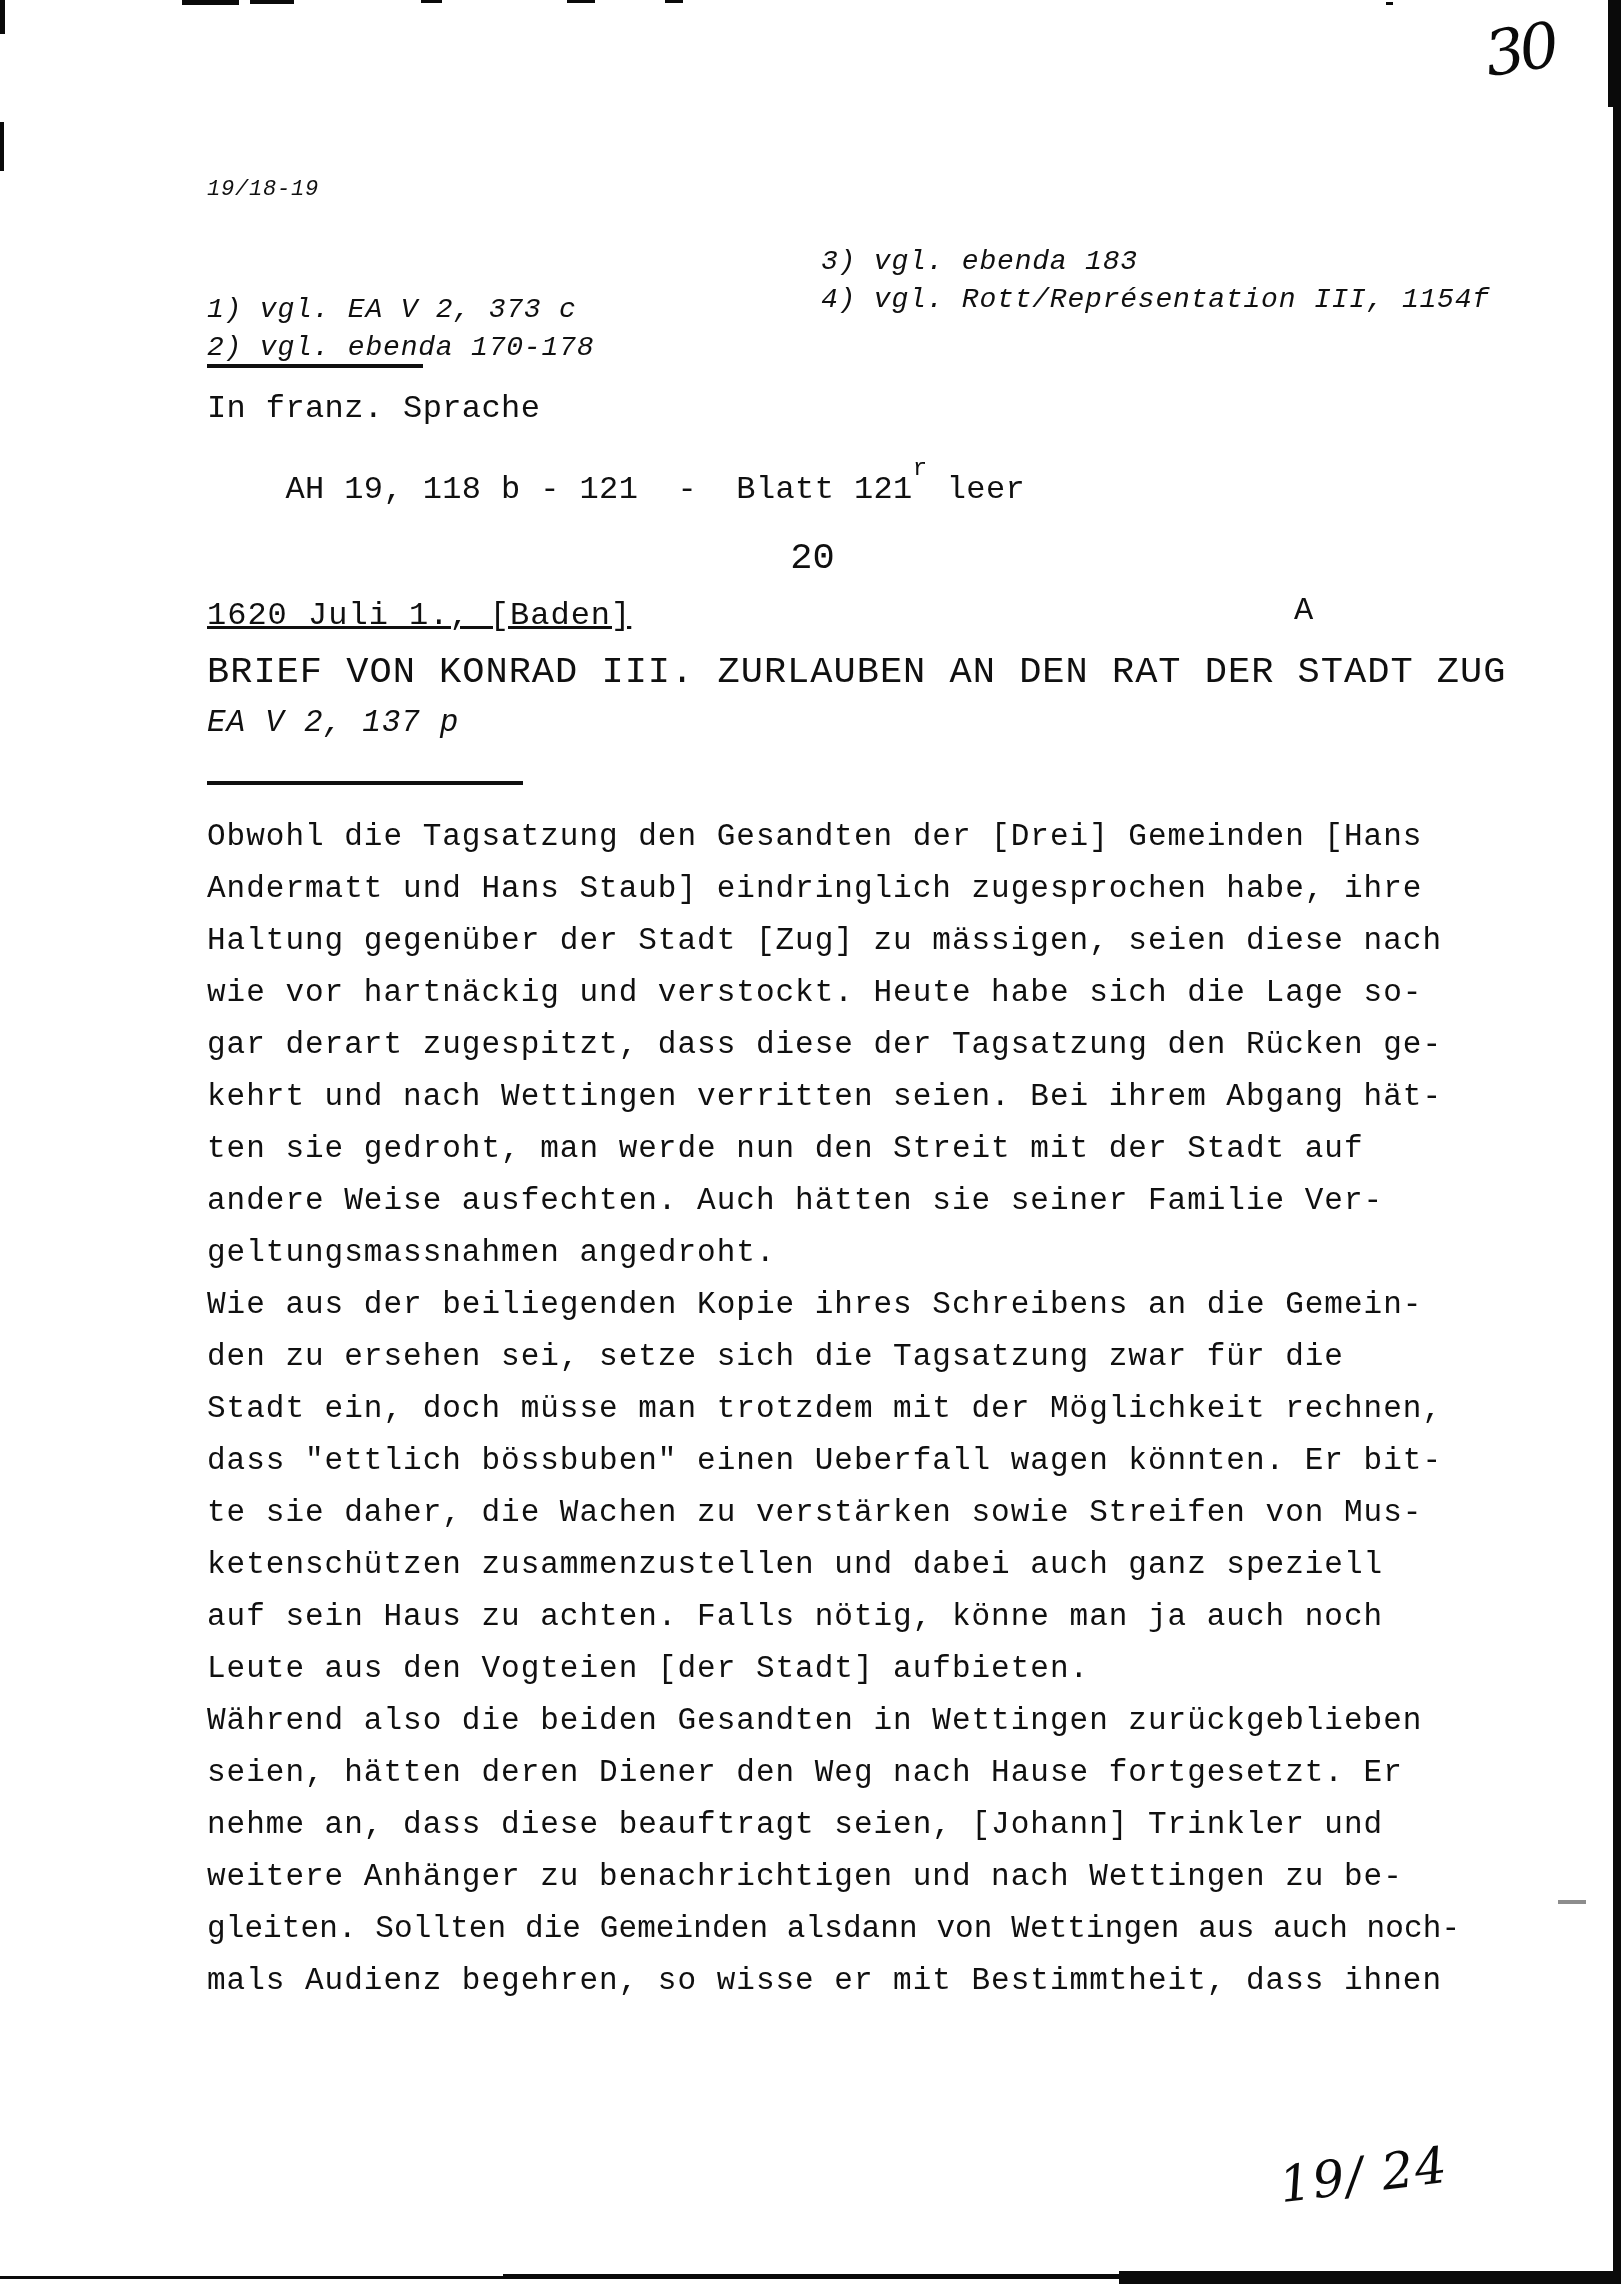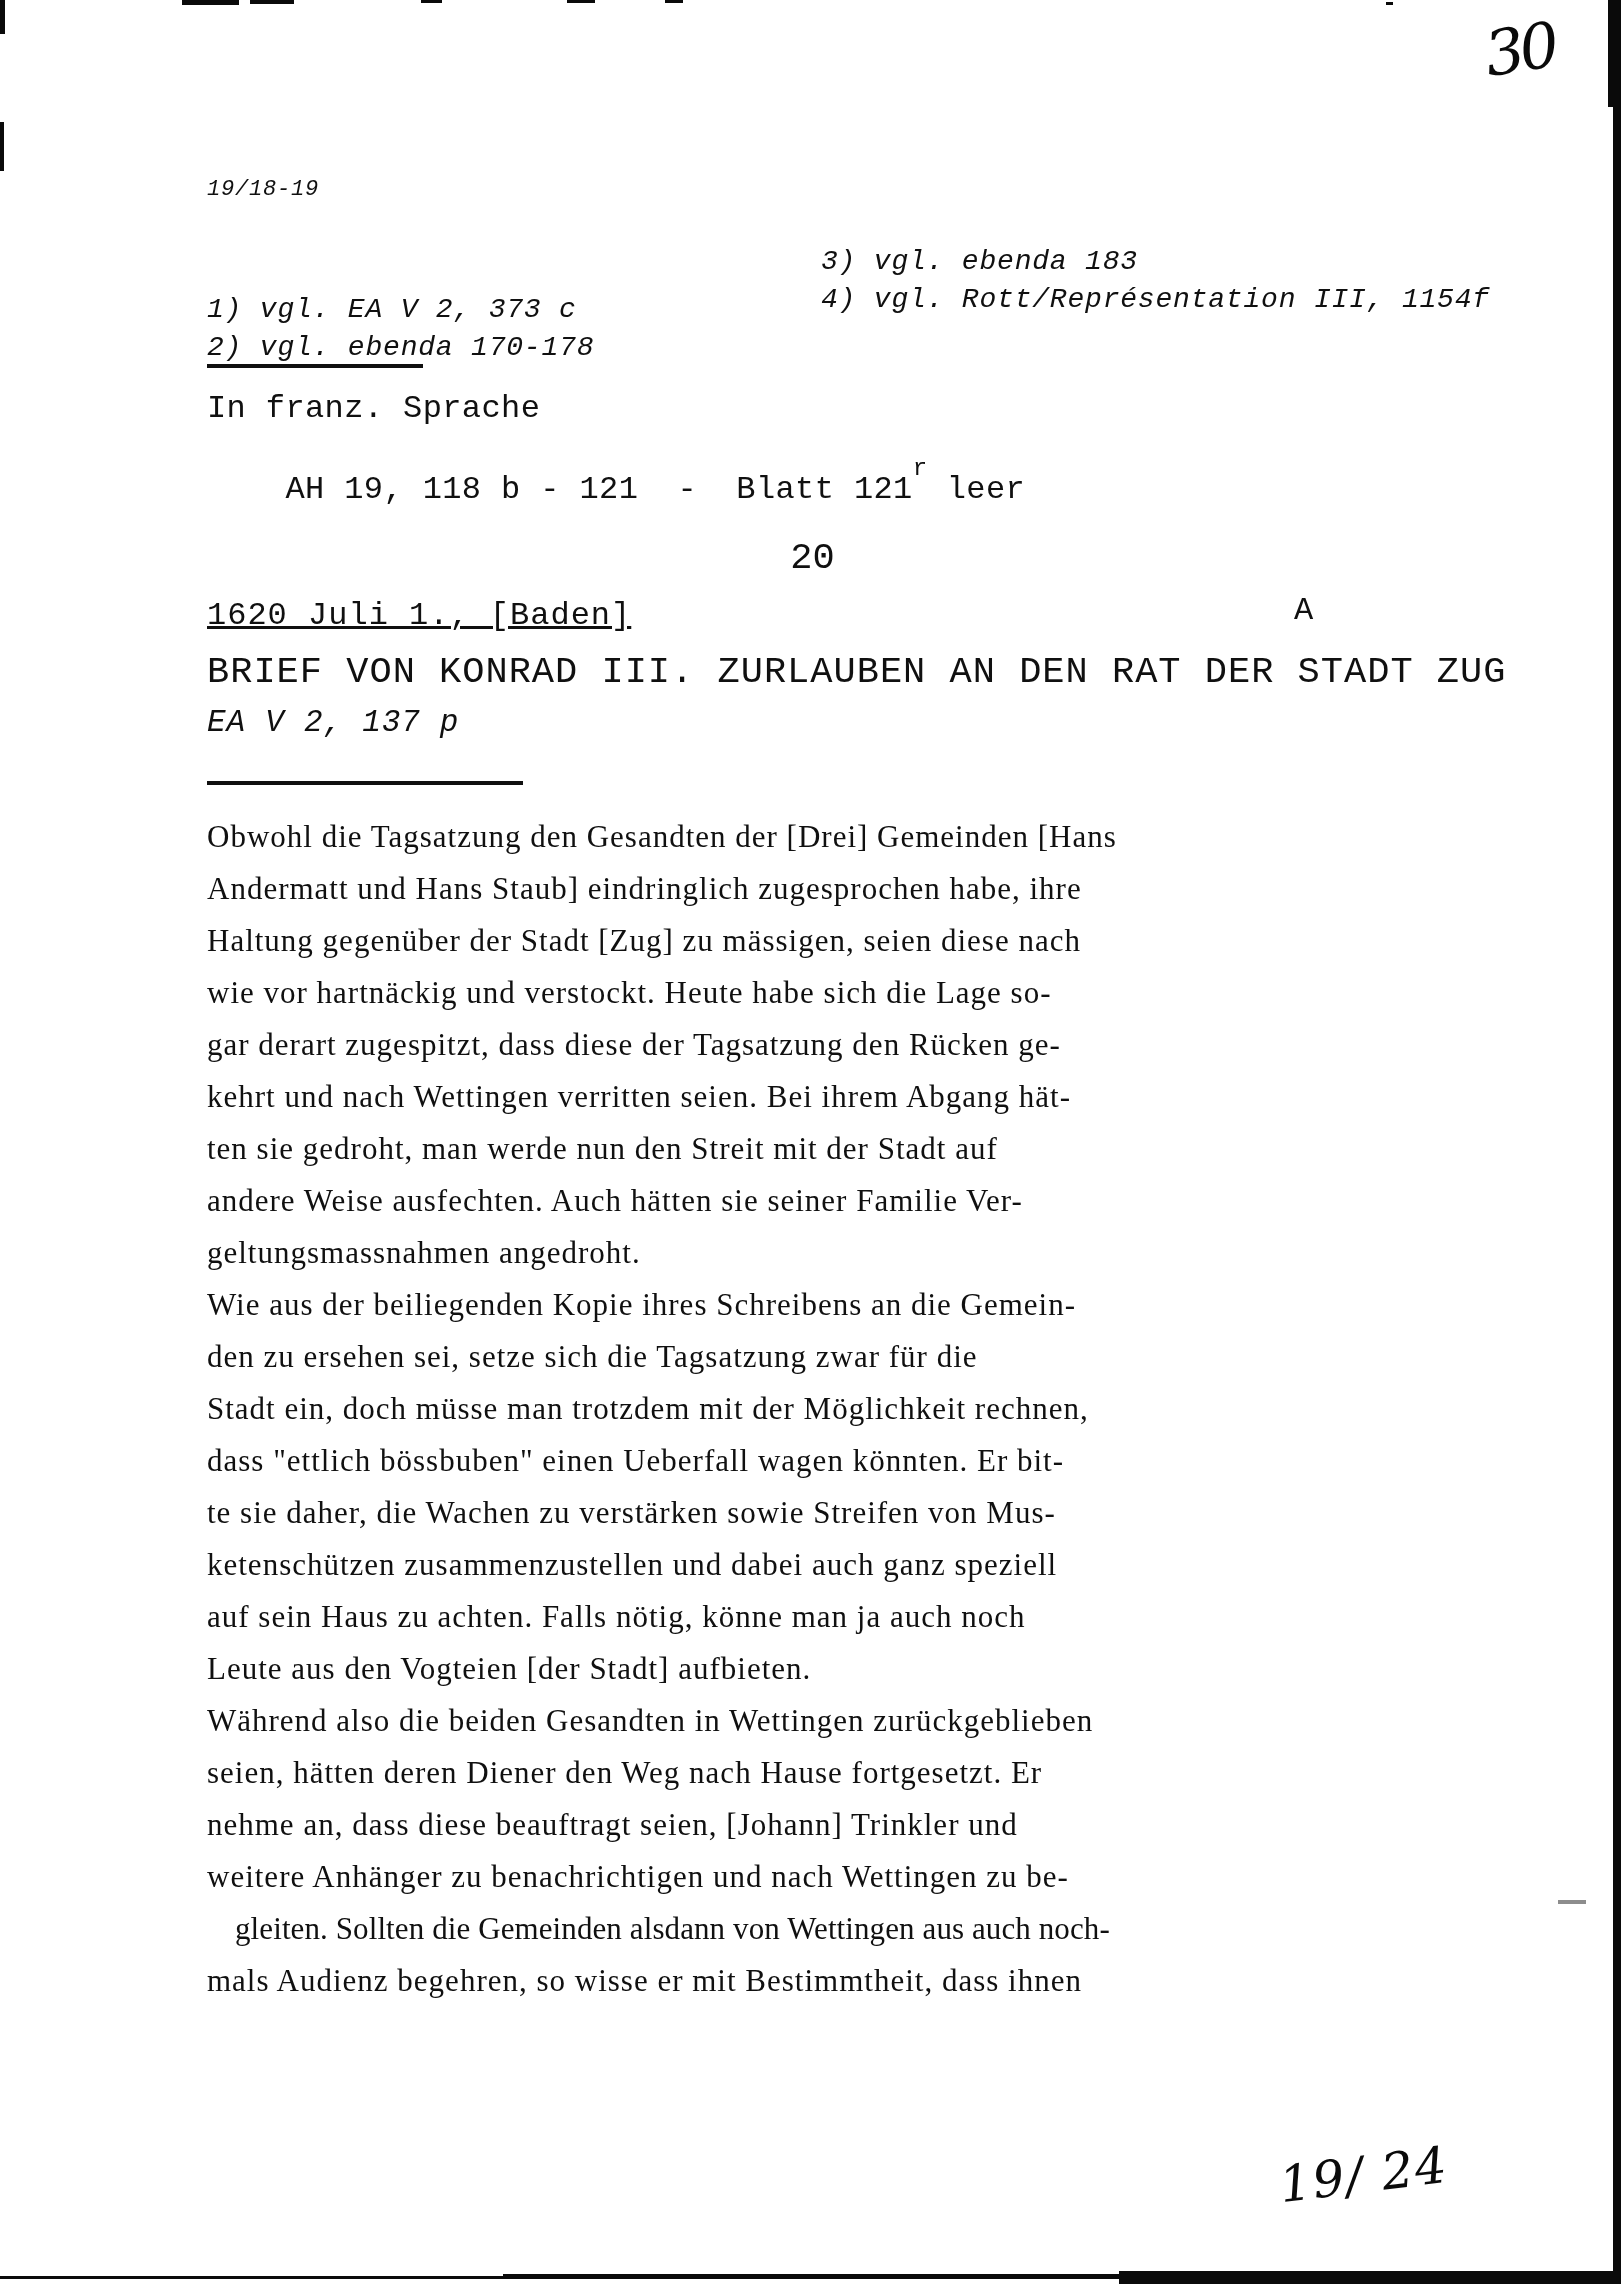--- a/index.html
+++ b/index.html
@@ -82,22 +82,22 @@
     font-size: 31px; letter-spacing: 0.8px;
   }
 
   
   .body-text {
     left: 207px; top: 811px; width: 1378px;
     font-size: 31px;
     line-height: 52px;
     letter-spacing: 1px;
   }
-  .body-text .line { white-space: pre; font-family: Liberation Serif, serif; }
-  .body-text .line:nth-child(22) { letter-spacing: 0.1px; margin-left: 28px; }
+  .body-text .line { white-space: pre; }
+  .body-text .line:nth-child(22) { letter-spacing: 0.1px; }
 
   
   .hw {
     font-family: "DejaVu Serif", serif;
     font-style: italic;
     color: #0a0a0a;
   }
   .hw-30 {
     left: 1485px; top: 13px;
     font-size: 62px;

